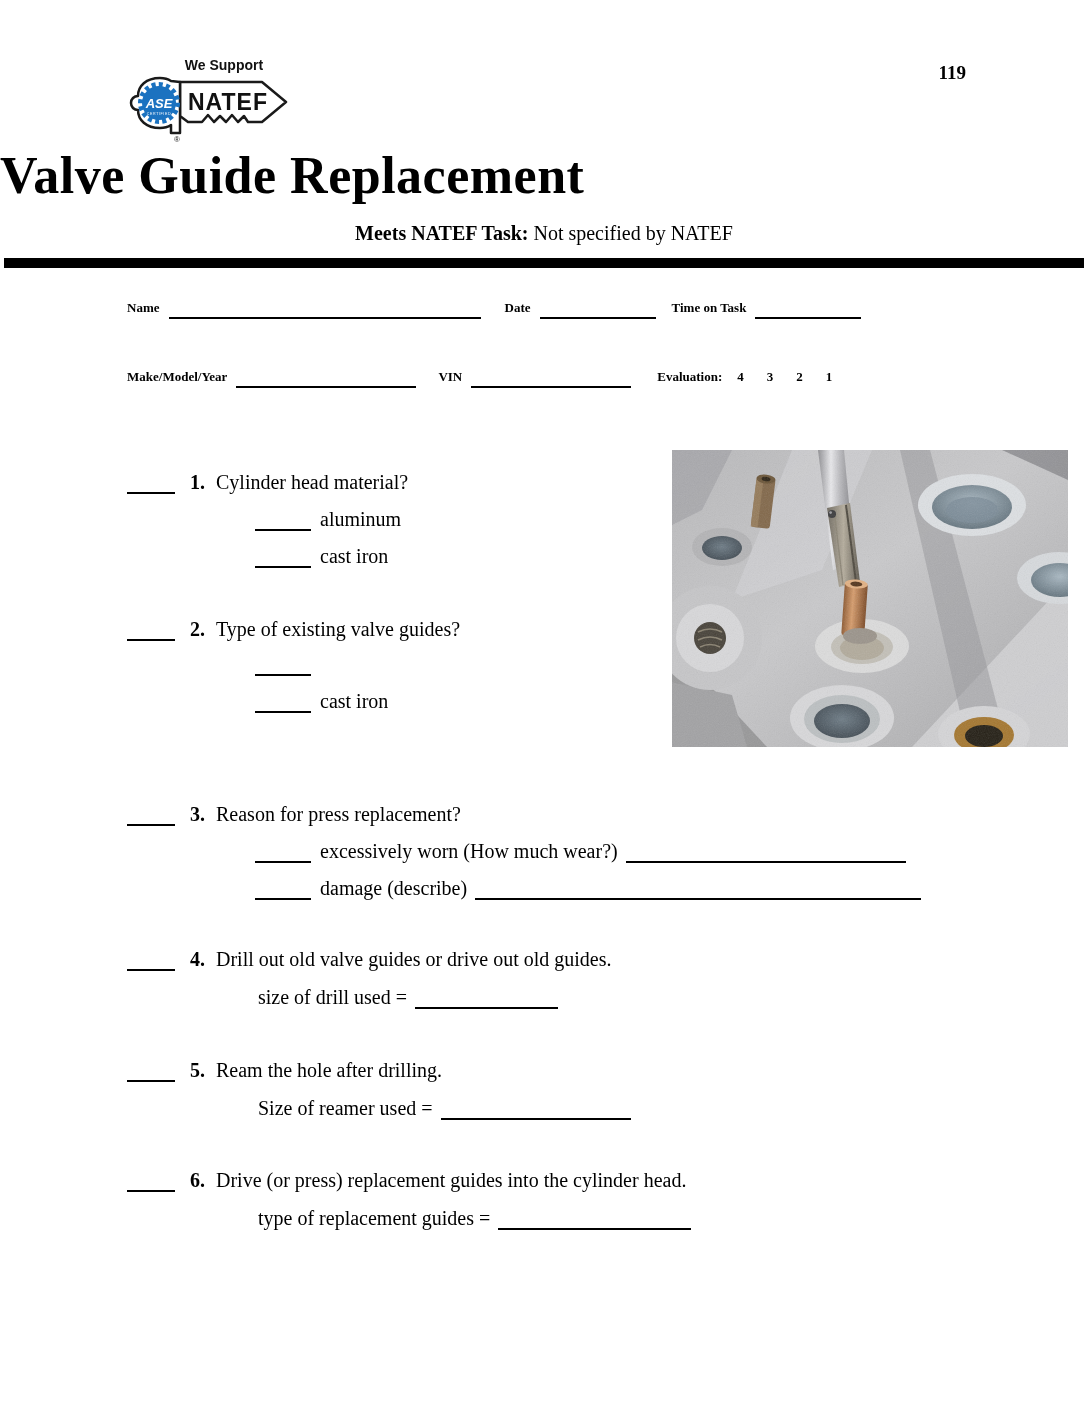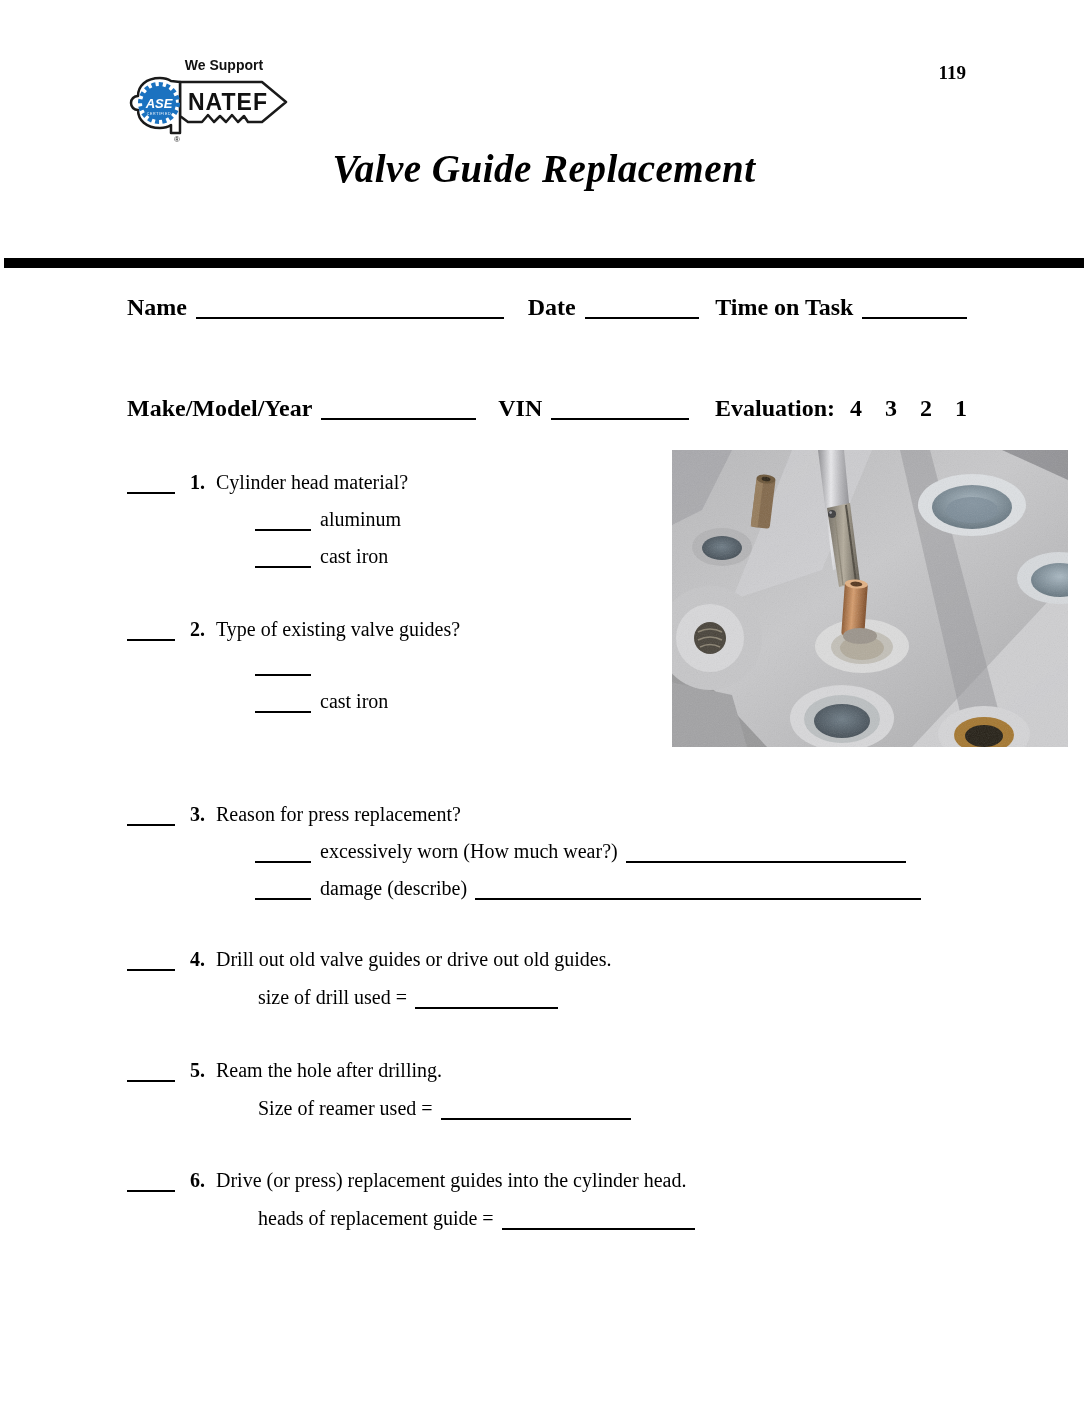--- a/index.html
+++ b/index.html
@@ -12,41 +12,40 @@
     color:#000;
     overflow:hidden;
   }
   .page-number {
     position:absolute; top:62px; right:122px;
     font-size:19px; font-weight:bold;
   }
   .logo-wrap { position:absolute; left:128px; top:52px; width:175px; height:92px; }
   .doc-title {
     position:absolute; top:146px; left:0; width:100%;
-    text-align:center; font-size:39px; font-weight:bold;
+    font-size:52px; font-weight:bold;
     letter-spacing:0.5px;
-    font-style:italic;
   }
   .doc-subtitle {
     position:absolute; top:222px; left:0; width:100%;
     text-align:center; font-size:20px;
   }
   .doc-subtitle .sub-label { font-weight:bold; }
   .thick-rule {
     position:absolute; top:258px; left:4px; width:1080px; height:10px;
     background:#000;
   }
   .field-row {
     position:absolute; left:127px; width:840px;
     display:flex; align-items:flex-end;
-    font-size:24px; font-weight:bold; line-height:23px;
+    font-size:13px; font-weight:bold; line-height:23px;
     white-space:nowrap;
   }
   .row-1 { top:296px; }
-  .row-2 { top:364px; }
+  .row-2 { top:332px; }
   .blank { display:inline-block; border-bottom:2px solid #000; height:22px; }
   .write-blank { display:inline-block; border-bottom:2px solid #000; height:22px; margin-left:8px; }
   .eval-num { margin-left:23px; }
   .eval-num.first { margin-left:15px; }
 
   .question {
     position:absolute; left:127px; width:840px;
     font-size:20px; line-height:24px;
   }
   .q-line { display:flex; align-items:flex-end; }
@@ -83,20 +82,24 @@
 
       <text x="96" y="18" text-anchor="middle" font-family="Liberation Sans, sans-serif" font-size="14" font-weight="bold" fill="#111">We Support</text>
 
       <text x="60" y="58" font-family="Liberation Sans, sans-serif" font-size="23" font-weight="bold" fill="#111" letter-spacing="1">NATEF</text>
 
       <text x="46" y="90" font-family="Liberation Sans, sans-serif" font-size="8" fill="#111">®</text>
     </svg>
   </div>
 
   <h1 class="doc-title">Valve Guide Replacement</h1>
+  <div class="doc-subtitle">
+    <span class="sub-label">Meets NATEF Task:</span>
+    <span>Not specified by NATEF</span>
+  </div>
 
   <div class="thick-rule"></div>
 
   <div class="field-row row-1">
     <span>Name</span>
     <span class="blank" style="width:312px; margin-left:9px;"></span>
     <span style="margin-left:24px;">Date</span>
     <span class="blank" style="width:116px; margin-left:9px;"></span>
     <span style="margin-left:16px;">Time on Task</span>
     <span class="blank" style="width:106px; margin-left:9px;"></span>
@@ -187,21 +190,21 @@
     </div>
   </section>
 
   <section class="question" style="top:1168px;">
     <div class="q-line">
       <span class="score-blank"></span>
       <span class="q-num">6.</span>
       <span>Drive (or press) replacement guides into the cylinder head.</span>
     </div>
     <div class="detail-line">
-      <span>heads of replacement guide =</span>
+      <span>type of replacement guides =</span>
       <span class="write-blank" style="width:193px;"></span>
     </div>
   </section>
 
   <div class="photo">
     <svg width="396" height="297" viewBox="0 0 396 297">
       <defs>
         <linearGradient id="pg-bg" x1="0" y1="0" x2="1" y2="1">
           <stop offset="0" stop-color="#b9b9bb"></stop>
           <stop offset="0.45" stop-color="#c9c9cb"></stop>

